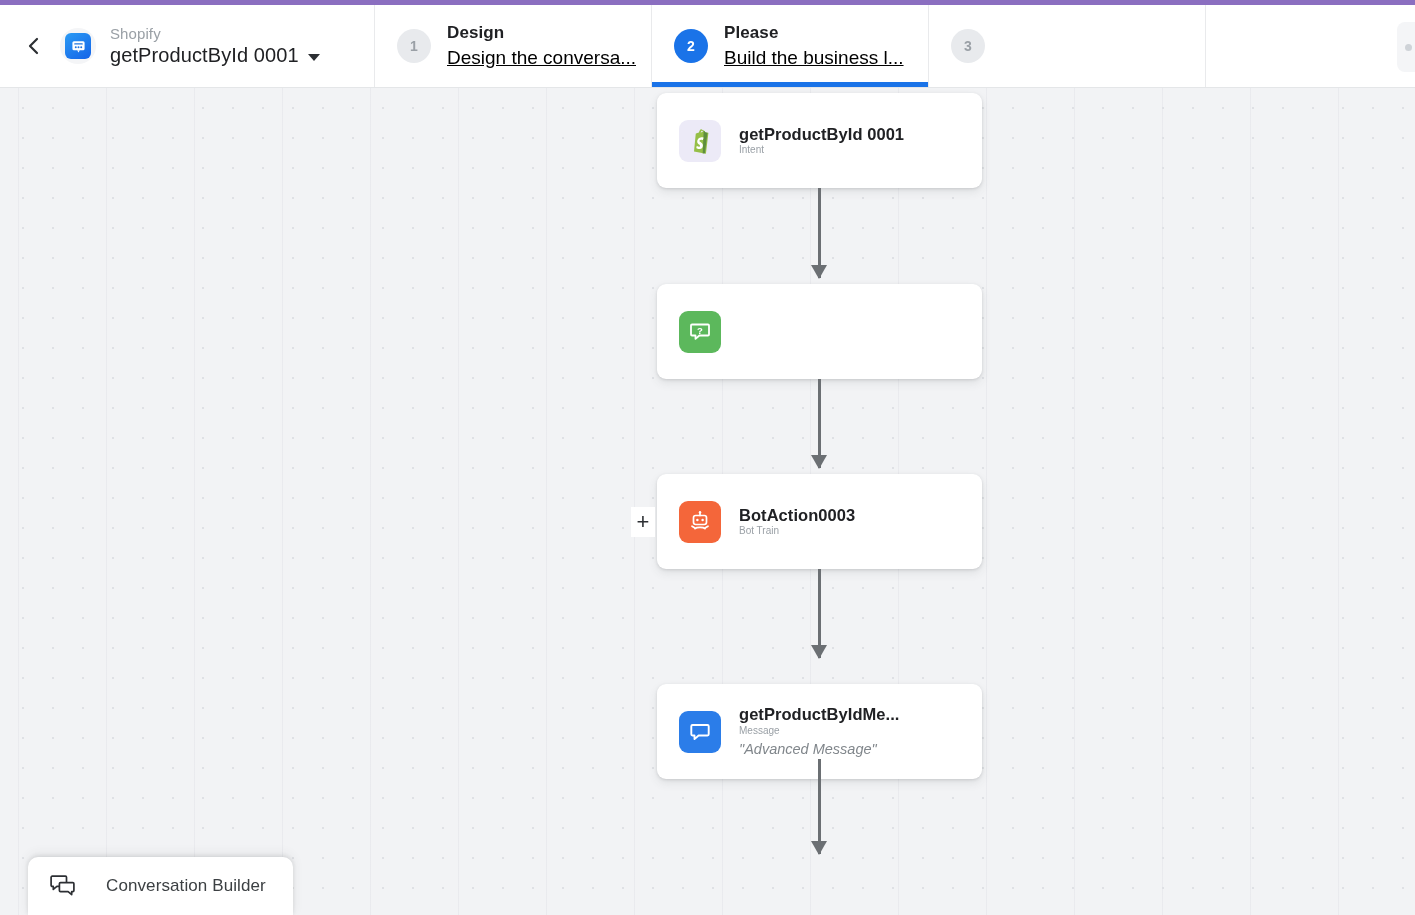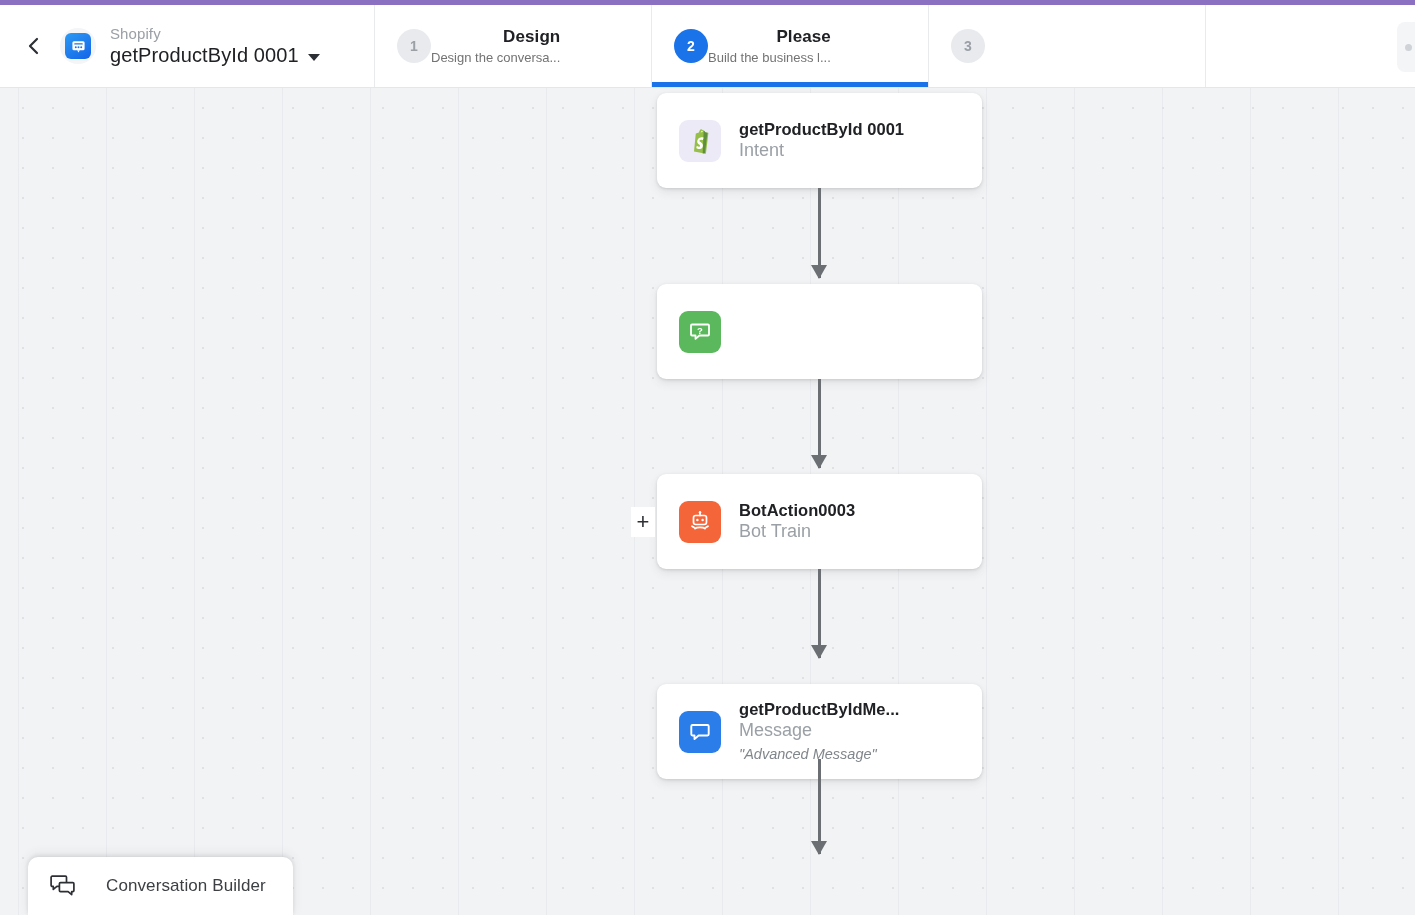--- a/index.html
+++ b/index.html
@@ -78,29 +78,30 @@
     cursor: pointer;
   }
   .tab-badge {
     width: 34px; height: 34px; border-radius: 50%;
     margin-left: 22px; flex: none;
     display: flex; align-items: center; justify-content: center;
     font-size: 14px; font-weight: 700;
     background: #e8eaed; color: #9aa0a6;
   }
   .tab.active .tab-badge { background: #1a73e8; color: #ffffff; }
-  .tab-text { line-height: 1.25; overflow: hidden; text-align: right; }
+  .tab-text { margin-left: 16px; line-height: 1.25; overflow: hidden; }
   .tab-name {
     font-size: 17px; font-weight: 700; color: #202124;
     letter-spacing: .1px; white-space: nowrap;
   }
   .tab-desc {
-    font-size: 13px; color: #737373; margin-top: 3px;
+    font-size: 19px; color: #000000; margin-top: 3px;
     white-space: nowrap; overflow: hidden; text-overflow: ellipsis;
     max-width: 205px;
+    text-decoration: underline;
   }
   .tab-underline {
     position: absolute; left: 0; bottom: 0;
     width: 100%; height: 5px; background: #1a73e8;
   }
   .hdr-right {
     position: absolute; left: 1206px; top: 0;
     width: 209px; height: 82px; background: #ffffff;
   }
   .hdr-right-chip {
@@ -146,21 +147,21 @@
   .node-icon.shopify { background: #eceaf7; }
   .node-icon.entity  { background: #5cb85c; }
   .node-icon.action  { background: #f4663a; }
   .node-icon.message { background: #2b7de9; }
   .node-body { margin-left: 18px; line-height: 1.2; overflow: hidden; }
   .node-title {
     font-size: 16.5px; font-weight: 700; color: #202124;
     letter-spacing: .05px; white-space: nowrap;
   }
   .node-sub {
-    font-size: 18px; color: #9aa0a6; white-space: nowrap;
+    font-size: 10px; color: #9aa0a6; white-space: nowrap;
   }
   .node-quote {
     font-size: 14.5px; color: #80868b; font-style: italic;
     margin-top: 4px; white-space: nowrap;
   }
   .node-add {
     position: absolute; left: -26px; top: 50%;
     transform: translateY(-50%);
     width: 24px; height: 30px;
     background: #ffffff;

